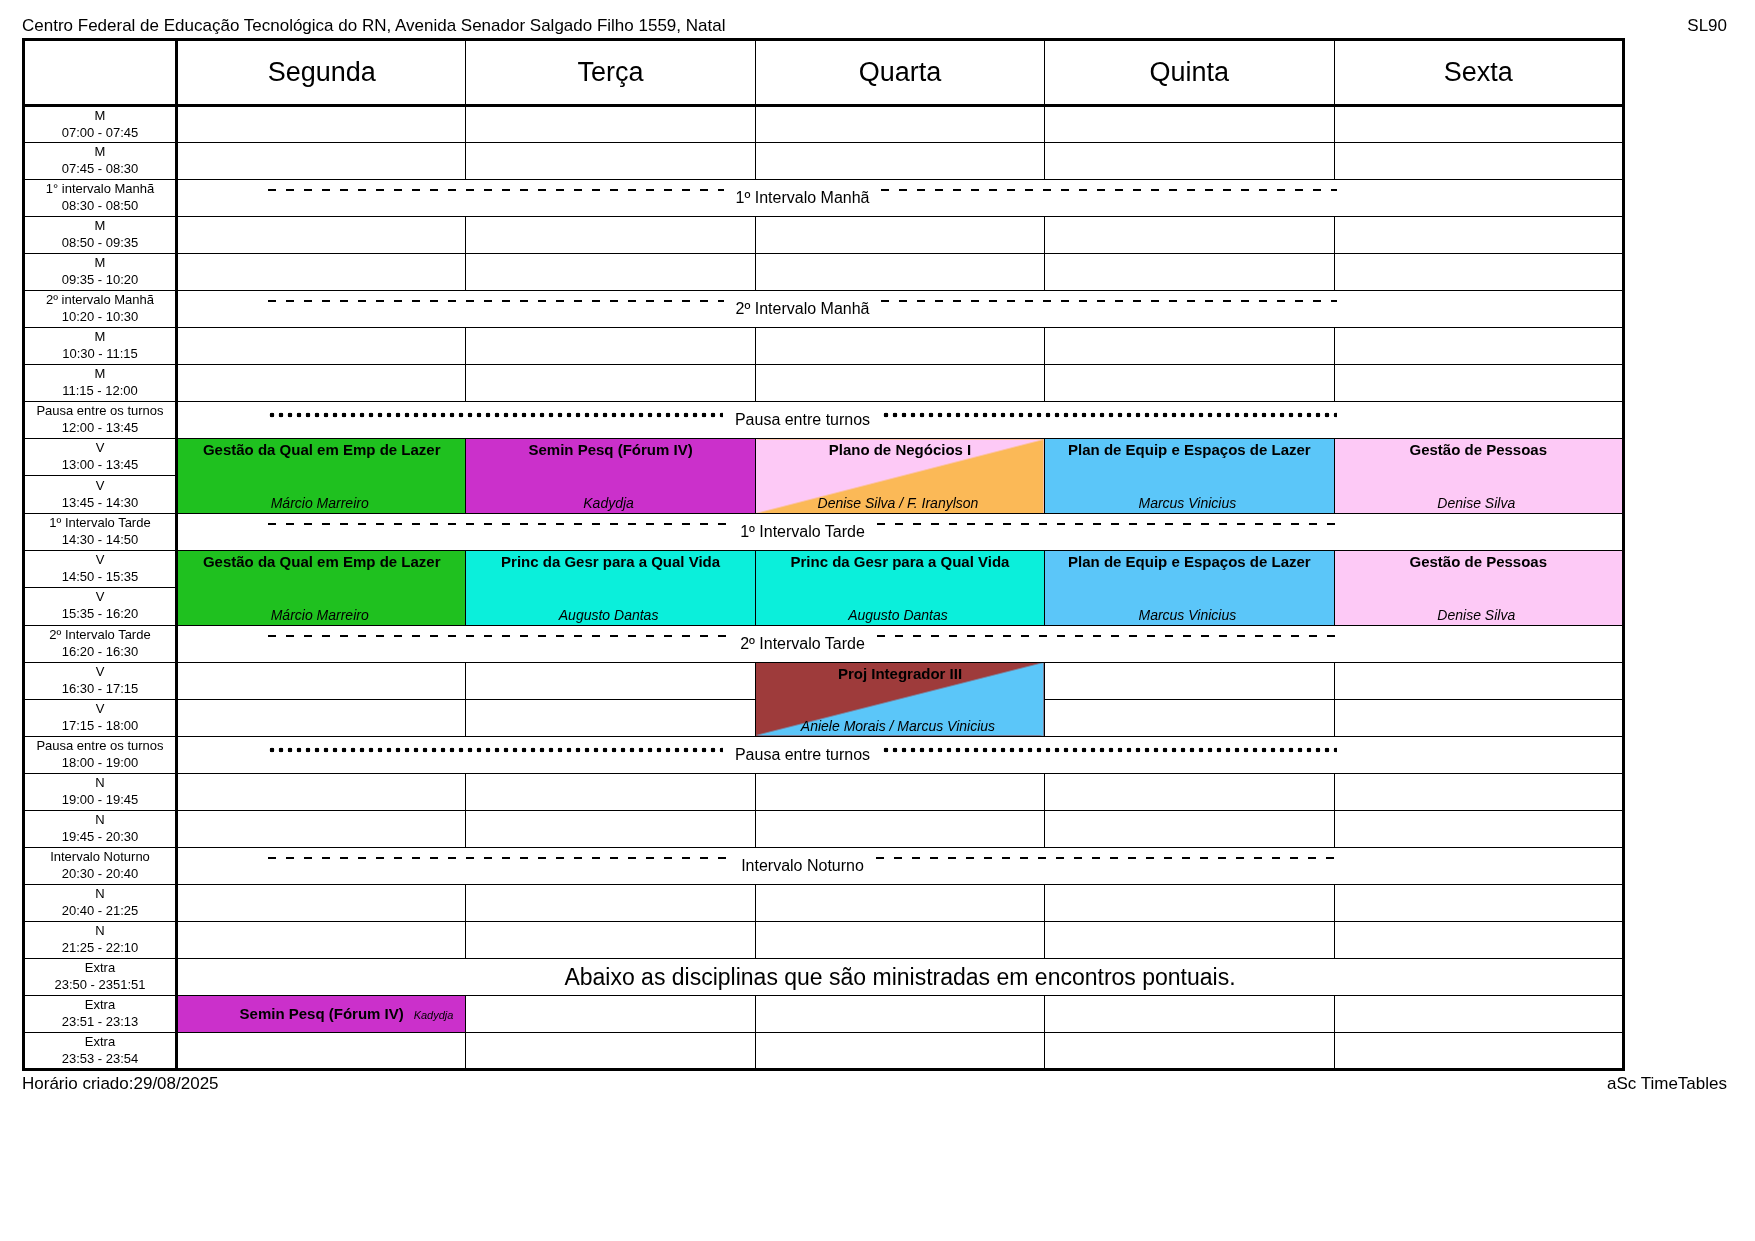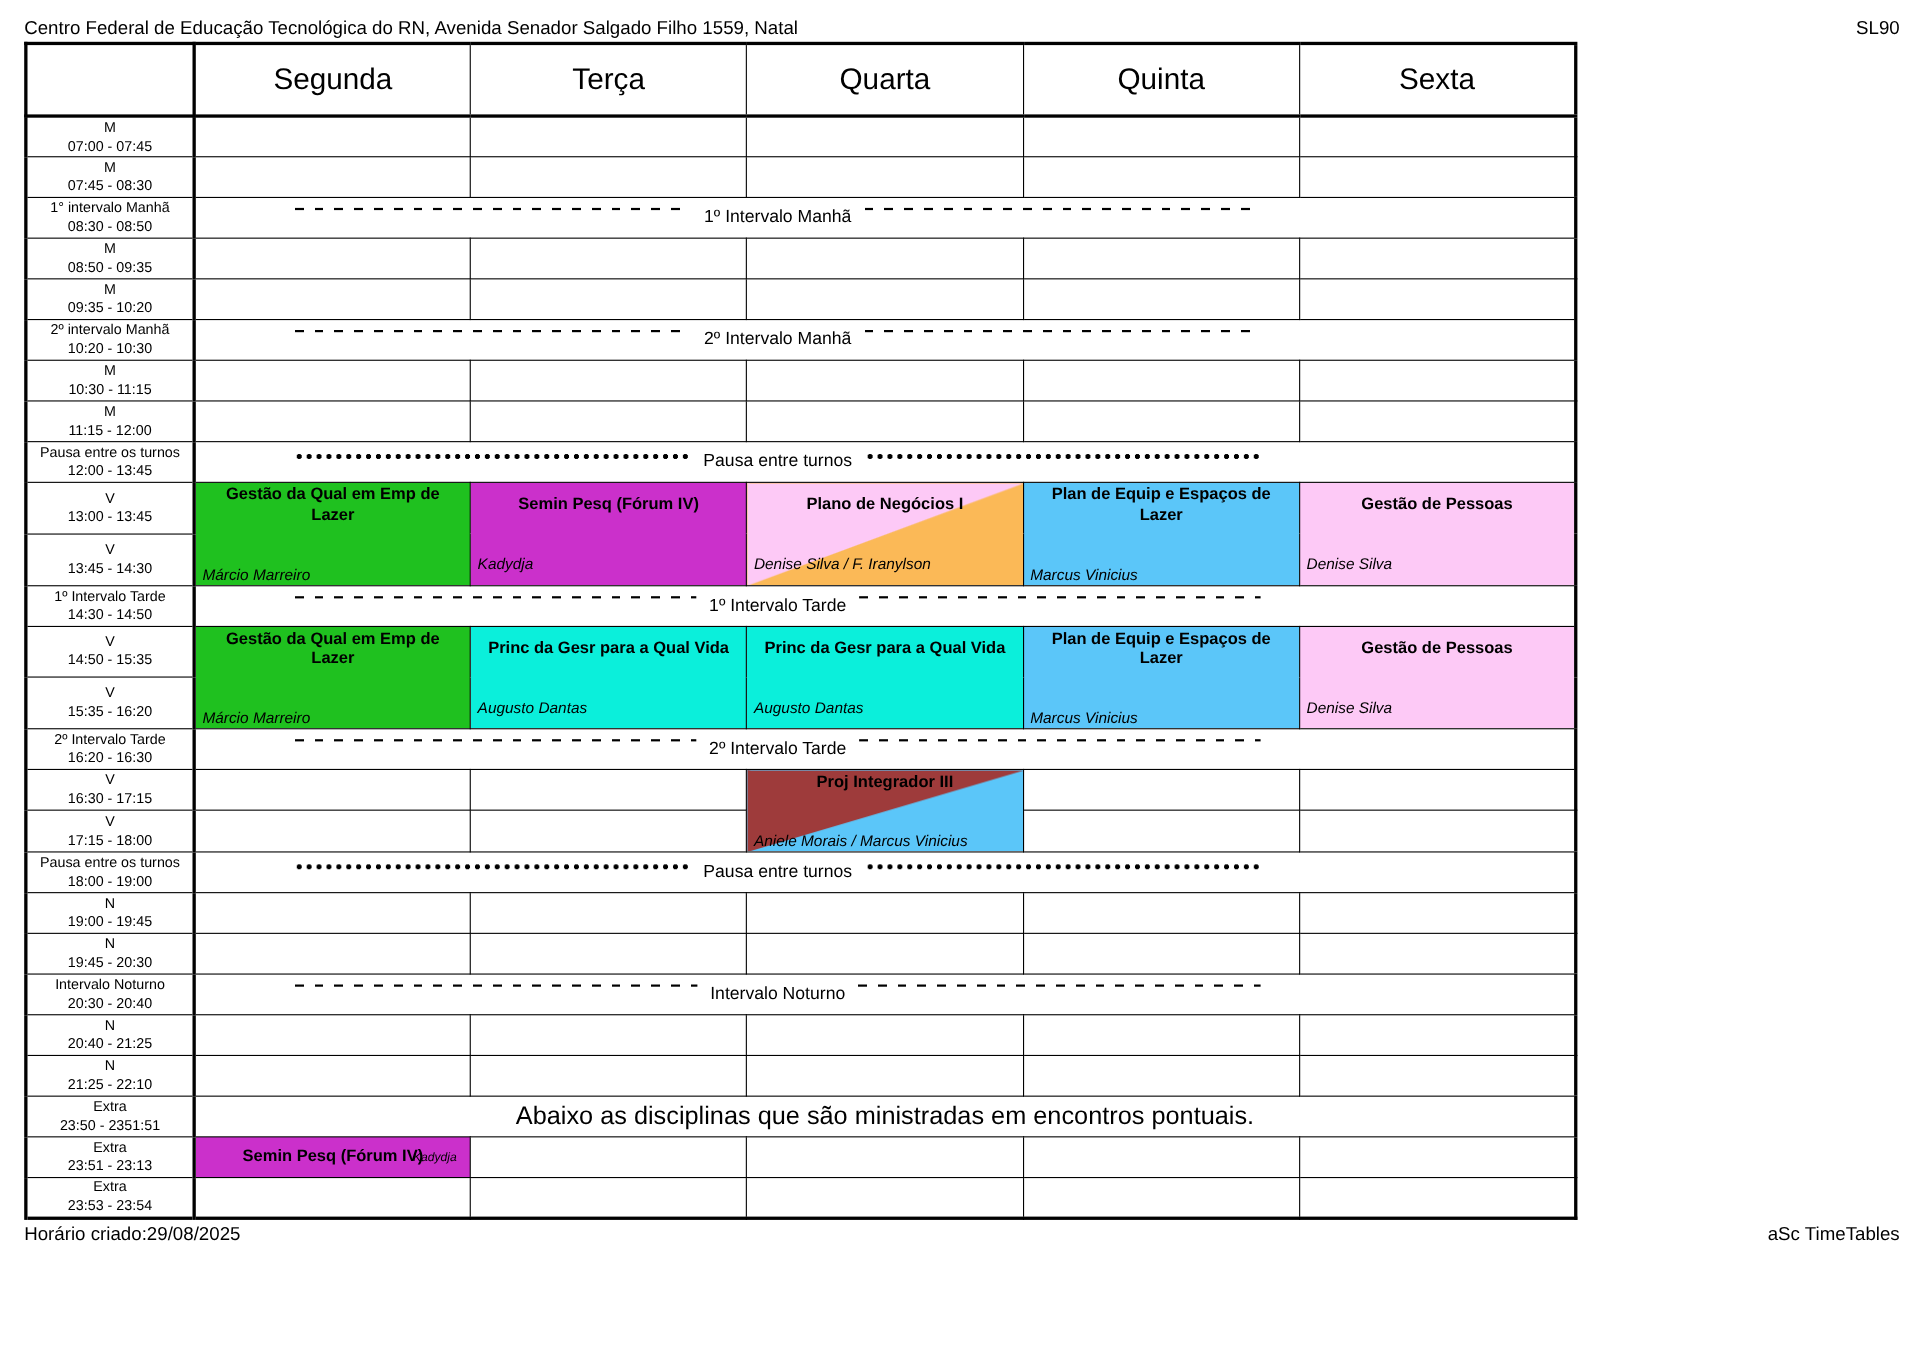--- a/index.html
+++ b/index.html
@@ -23,21 +23,21 @@
     width:1705px;
     display:flex;
     justify-content:space-between;
     align-items:flex-end;
     font-size:17px;
     margin-bottom:2px;
   }
   table.timetable {
     border-collapse:collapse;
     table-layout:fixed;
-    width:1412px;
+    width:1603px;
     border:3px solid #000;
   }
   thead th {
     height:66px;
     font-size:27px;
     font-weight:400;
     border:1px solid #000;
     border-top:3px solid #000;
     border-bottom:3px solid #000;
     background:#fff;
@@ -82,21 +82,21 @@
     padding:2px 6px;
     gap:32px;
   }
   .binner .subject {
     text-align:center;
     font-weight:bold;
     font-size:15px;
     line-height:1.25;
   }
   .binner .teacher {
-    text-align:left;
+    text-align:center;
     font-style:italic;
     font-size:14px;
     padding-right:4px;
     margin-top:3px;
   }
   .binner.inline { position:relative; padding:0 4px; }
   .binner.inline .subject { margin-top:0; }
   .binner.inline .teacher {
     position:absolute;
     right:8px;

